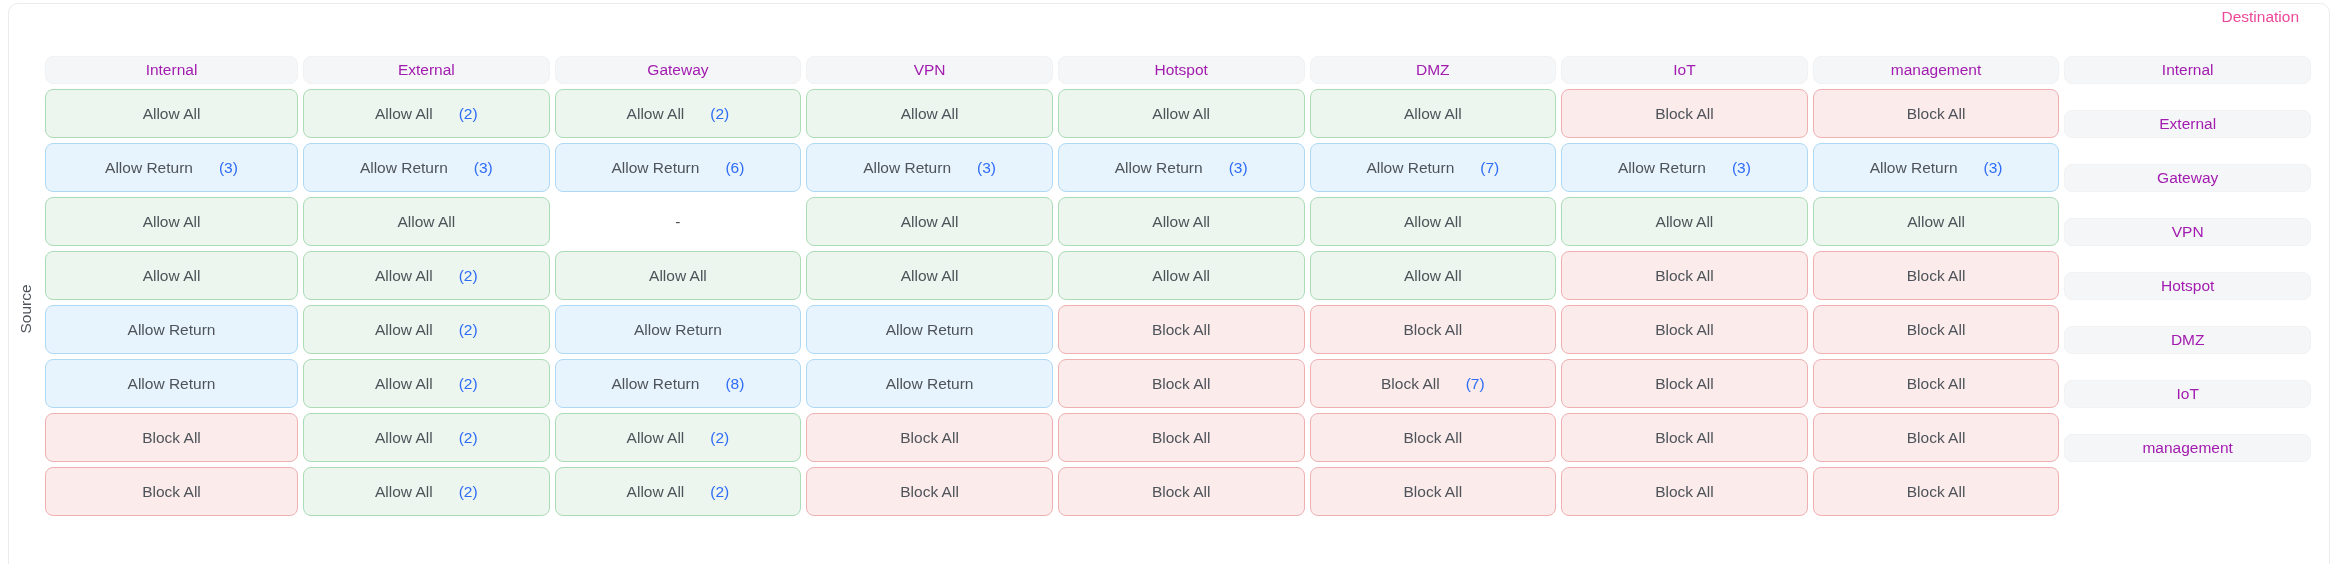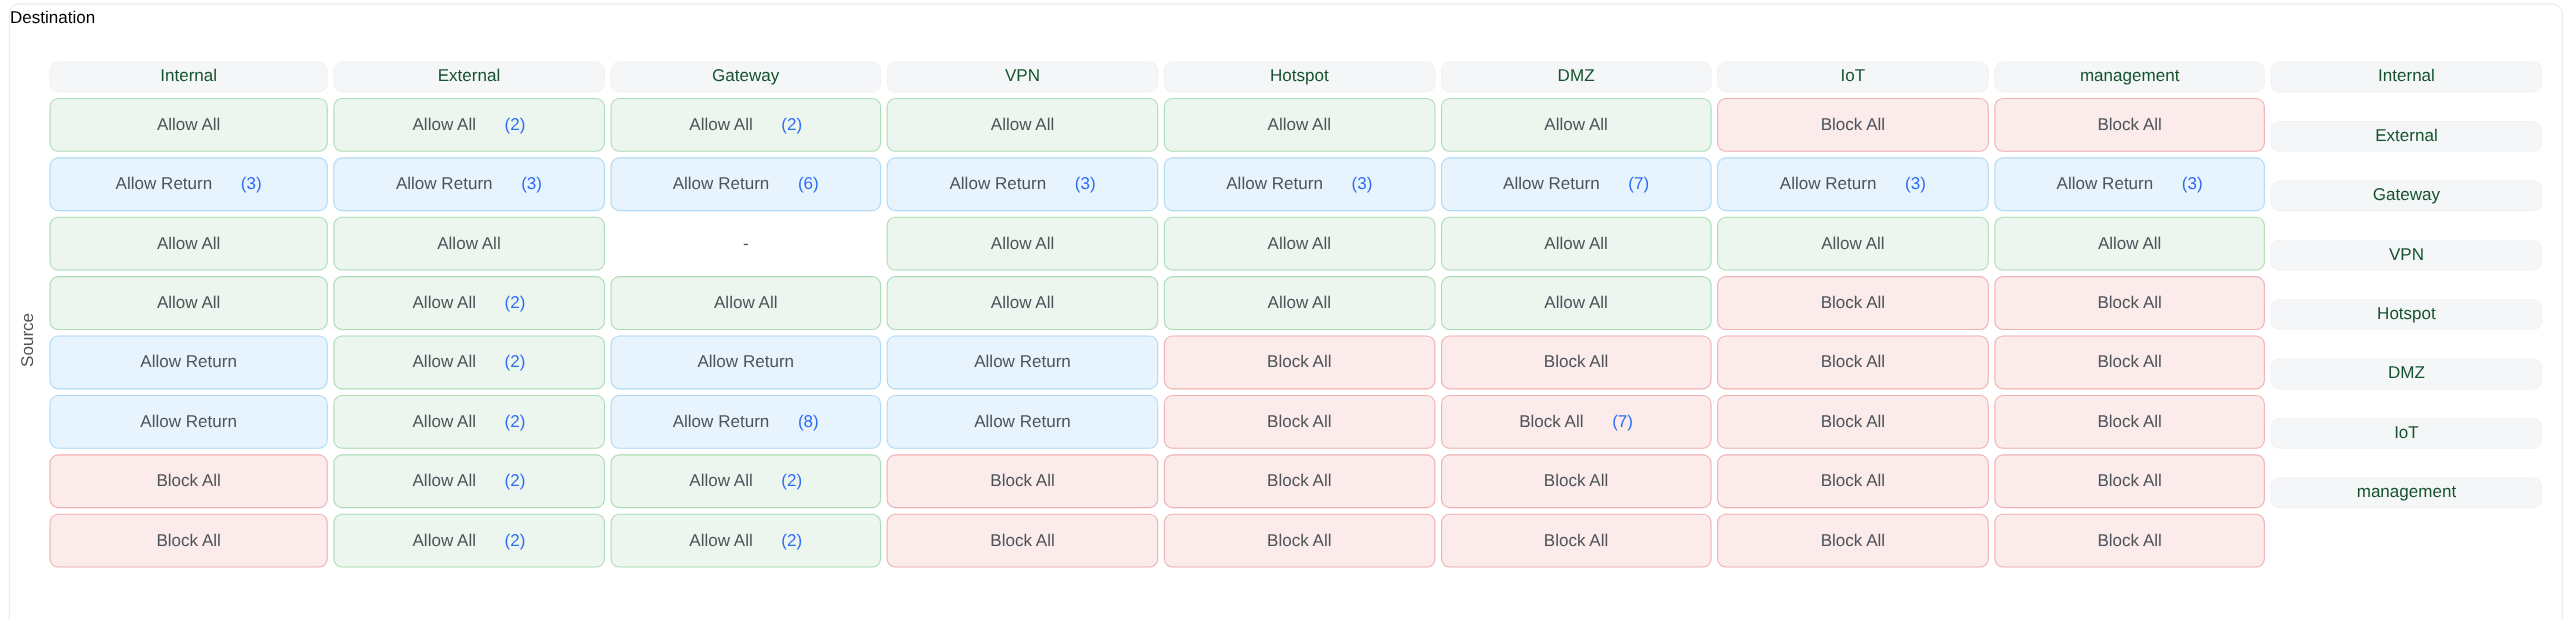--- a/index.html
+++ b/index.html
@@ -20,23 +20,23 @@
     border: 1px solid #e9ebee;
     border-radius: 10px;
     box-sizing: border-box;
     background: #ffffff;
   }
   .dest-label {
     position: absolute;
     top: 4px;
     left: 0;
     width: 2290px;
-    text-align: left;
+    text-align: right;
     font-size: 15.5px;
-    color: #000000;
+    color: #ec4899;
   }
   .source-label-wrap {
     position: absolute;
     left: 0;
     top: 90px;
     width: 34px;
     height: 430px;
     display: flex;
     align-items: center;
     justify-content: center;
@@ -65,21 +65,21 @@
     gap: 26px;
     font-size: 15.5px;
     color: var(--cell-text, #4d5359);
     border: 1px solid transparent;
     box-sizing: border-box;
     cursor: pointer;
   }
   .hdr {
     background: var(--header-bg, #f5f6f8);
     border-color: #f1f2f4;
-    color: #14532d;
+    color: #a21caf;
     margin-top: 21px;
   }
   .corner {
     background: var(--corner-bg, #e8f0fd);
     border-color: transparent;
     color: var(--corner-text, #3b78f2);
   }
   .allow {
     background: var(--allow-bg, #ecf6ef);
     border-color: var(--allow-border, #abdcb5);

